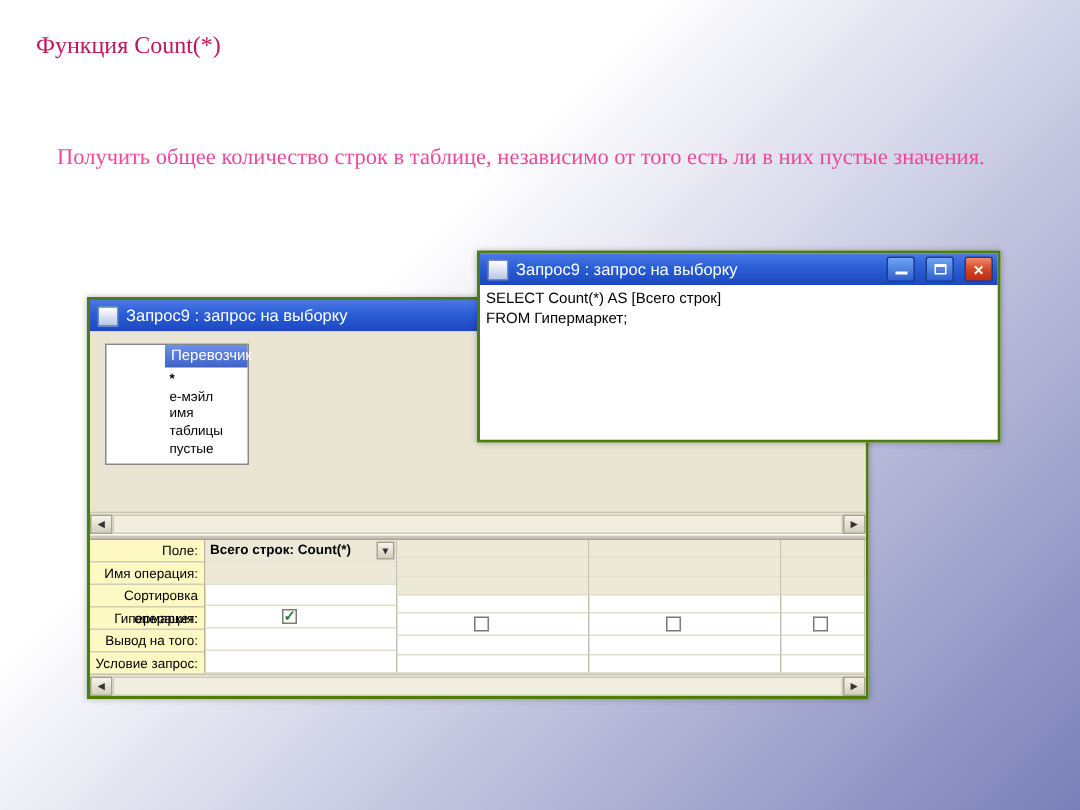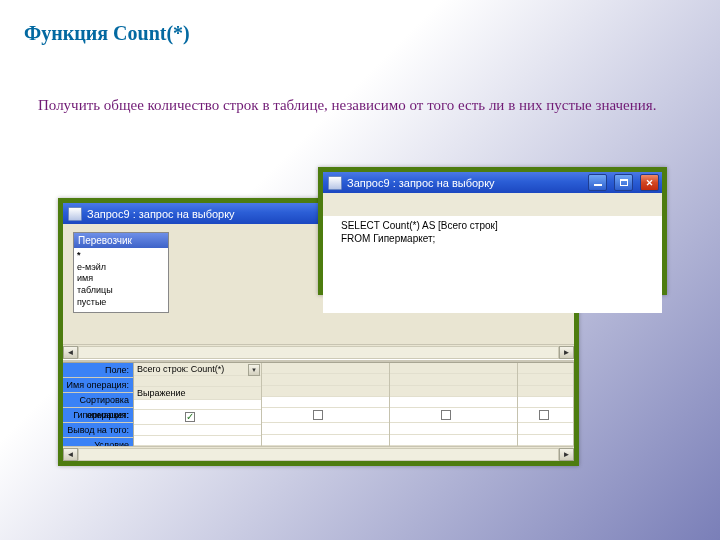--- a/index.html
+++ b/index.html
@@ -9,39 +9,39 @@
     height: 540px;
     background: linear-gradient(135deg, #ffffff 0%, #ffffff 35%, #7a7fb8 100%);
     font-family: "Times New Roman", serif;
     overflow: hidden;
     position: relative;
   }
   .page-title {
     position: absolute;
     top: 22px;
     left: 24px;
-    font-size: 20px;
-    font-weight: bold;
-    color: #0369a1;
+    font-size: 16px;
+    font-weight: normal;
+    color: #be185d;
   }
   .paragraph {
     position: absolute;
     top: 90px;
     left: 38px;
     right: 30px;
     font-size: 15px;
-    color: #701a75;
+    color: #ec4899;
     line-height: 2.1;
   }
 
   
   .win {
     position: absolute;
     background: #ece9d8;
-    border: 5px solid #4d7c0f;
+    border: 2px solid #4d7c0f;
     box-shadow: 0 0 4px rgba(0,0,0,.3);
     font-family: Tahoma, Arial, sans-serif;
     font-size: 10px;
   }
   .titlebar {
     height: 21px;
     background: linear-gradient(#4a79e6 0%, #2b5ed6 45%, #1b47c0 100%);
     display: flex;
     align-items: center;
     padding: 0 3px 0 5px;
@@ -64,38 +64,39 @@
     font-size: 9px; color:#fff; font-weight:bold;
     margin-left: 2px;
   }
   .winbtn.min, .winbtn.max { background: linear-gradient(#6fa6f5,#2e5fcf); }
   .winbtn.close { background: linear-gradient(#f08b6a,#d24723,#c22a0d); }
   .mini { display:inline-block; width:8px; height:2px; background:#fff; margin-top:5px; }
   .maxi { display:inline-block; width:8px; height:7px; border:1px solid #fff; border-top-width:2px; }
 
   
   .sql-win { left: 318px; top: 167px; width: 349px; height: 128px; }
-  .sql-body { padding: 4px 18px; background:#fff; height:calc(100% - 21px); color:#000; font-size:10px; line-height:1.25; white-space:pre; overflow:hidden;margin-top:23px; }
+  .sql-body { padding: 4px 4px; background:#fff; height:calc(100% - 21px); color:#000; font-size:10px; line-height:1.25; white-space:pre; overflow:hidden; }
 
   
   .design-win { left: 58px; top: 198px; width: 521px; height: 268px; }
   .design-body { height: calc(100% - 21px); background:#e9e5d2; display:flex; flex-direction:column; }
 
   .upper {
     height: 120px;
     background:#e9e5d2;
     padding: 8px 0 0 10px;
     position:relative;
     overflow:hidden;
   }
   .table-box {
     width: 96px;
     background:#fff;
     border: 1px solid #888;
     font-size:9px;
+    padding-left:39px;
   }
   .table-title {
     background: linear-gradient(#6e8fe8,#3e63c8);
     color:#fff; padding: 2px 4px; font-size:10px;
   }
   .table-list { padding: 2px 3px 4px 3px; line-height:1.3; color:#000;}
   .table-list div:first-child { font-weight:bold; }
 
   .hscroll { height: 15px; background:#e9e5d2; border-top:1px solid #c8c4b2; display:flex; align-items:center; }
   .sb-btn { width:15px; height:13px; background:linear-gradient(#f5f3e9,#d3d0be); border:1px solid #a5a492; display:flex; align-items:center; justify-content:center; font-size:8px; color:#333; }
@@ -104,30 +105,30 @@
   .splitter { height:4px; background:#cbc7b6; border-top:1px solid #fff; border-bottom:1px solid #a8a593; }
 
   .grid {
     flex:1;
     background:#fff;
     display:flex;
     overflow:hidden;
   }
   .row-labels {
     width: 106px;
-    background:#3b82f6;
+    background:#fef9c3;
     border-right:1px solid #b7b49e;
     text-align:right;
     font-size:9px;
     color:#000;
   }
   .row-labels div { height:15px; line-height:15px; padding-right:4px; border-bottom:1px solid #cfccba;}
   .cols { flex:1; display:flex; }
   .col { width:128px; border-right:1px solid #c5c2ae; display:flex; flex-direction:column; }
-  .col .cell { height:15px; border-bottom:1px solid #e2dfce; font-size:9px; padding:1px 3px; color:#000; position:relative; }
+  .col .cell { height:15px; border-bottom:1px solid #e2dfce; font-size:9px; padding:1px 3px; color:#000; position:relative;font-weight:bold; }
   .col .cell.hd { background:#ece9d8; }
   .dd { position:absolute; right:1px; top:1px; width:12px; height:12px; background:linear-gradient(#f5f3e8,#d3d0be); border:1px solid #a5a492; font-size:7px; display:flex; align-items:center; justify-content:center; color:#333;}
   .chk { display:inline-block; width:10px; height:10px; border:1px solid #7a7a7a; background:#fff; position:relative; margin-left:48px; margin-top:1px;}
   .chk.on::after { content:"✓"; position:absolute; left:0; top:-2px; font-size:10px; color:#2a7a2a; }
 </style>
 </head>
 <body>
 
 <div class="page-title">Функция Count(*)</div>
 <div class="paragraph">Получить общее количество строк в таблице, независимо от того есть ли в них пустые значения.</div>
@@ -164,21 +165,20 @@
         <div>Сортировка операция:</div>
         <div>Гипермаркет:</div>
         <div>Вывод на того:</div>
         <div>Условие запрос:</div>
         <div>или:</div>
       </div>
       <div class="cols">
         <div class="col">
           <div class="cell hd"><span>Всего строк: Count(*)</span><span class="dd">▾</span></div>
           <div class="cell hd"></div>
-          <div class="cell hd">Выражение</div>
           <div class="cell"></div>
           <div class="cell"><span class="chk on"></span></div>
           <div class="cell"></div>
           <div class="cell"></div>
         </div>
         <div class="col">
           <div class="cell hd"></div>
           <div class="cell hd"></div>
           <div class="cell hd"></div>
           <div class="cell"></div>

